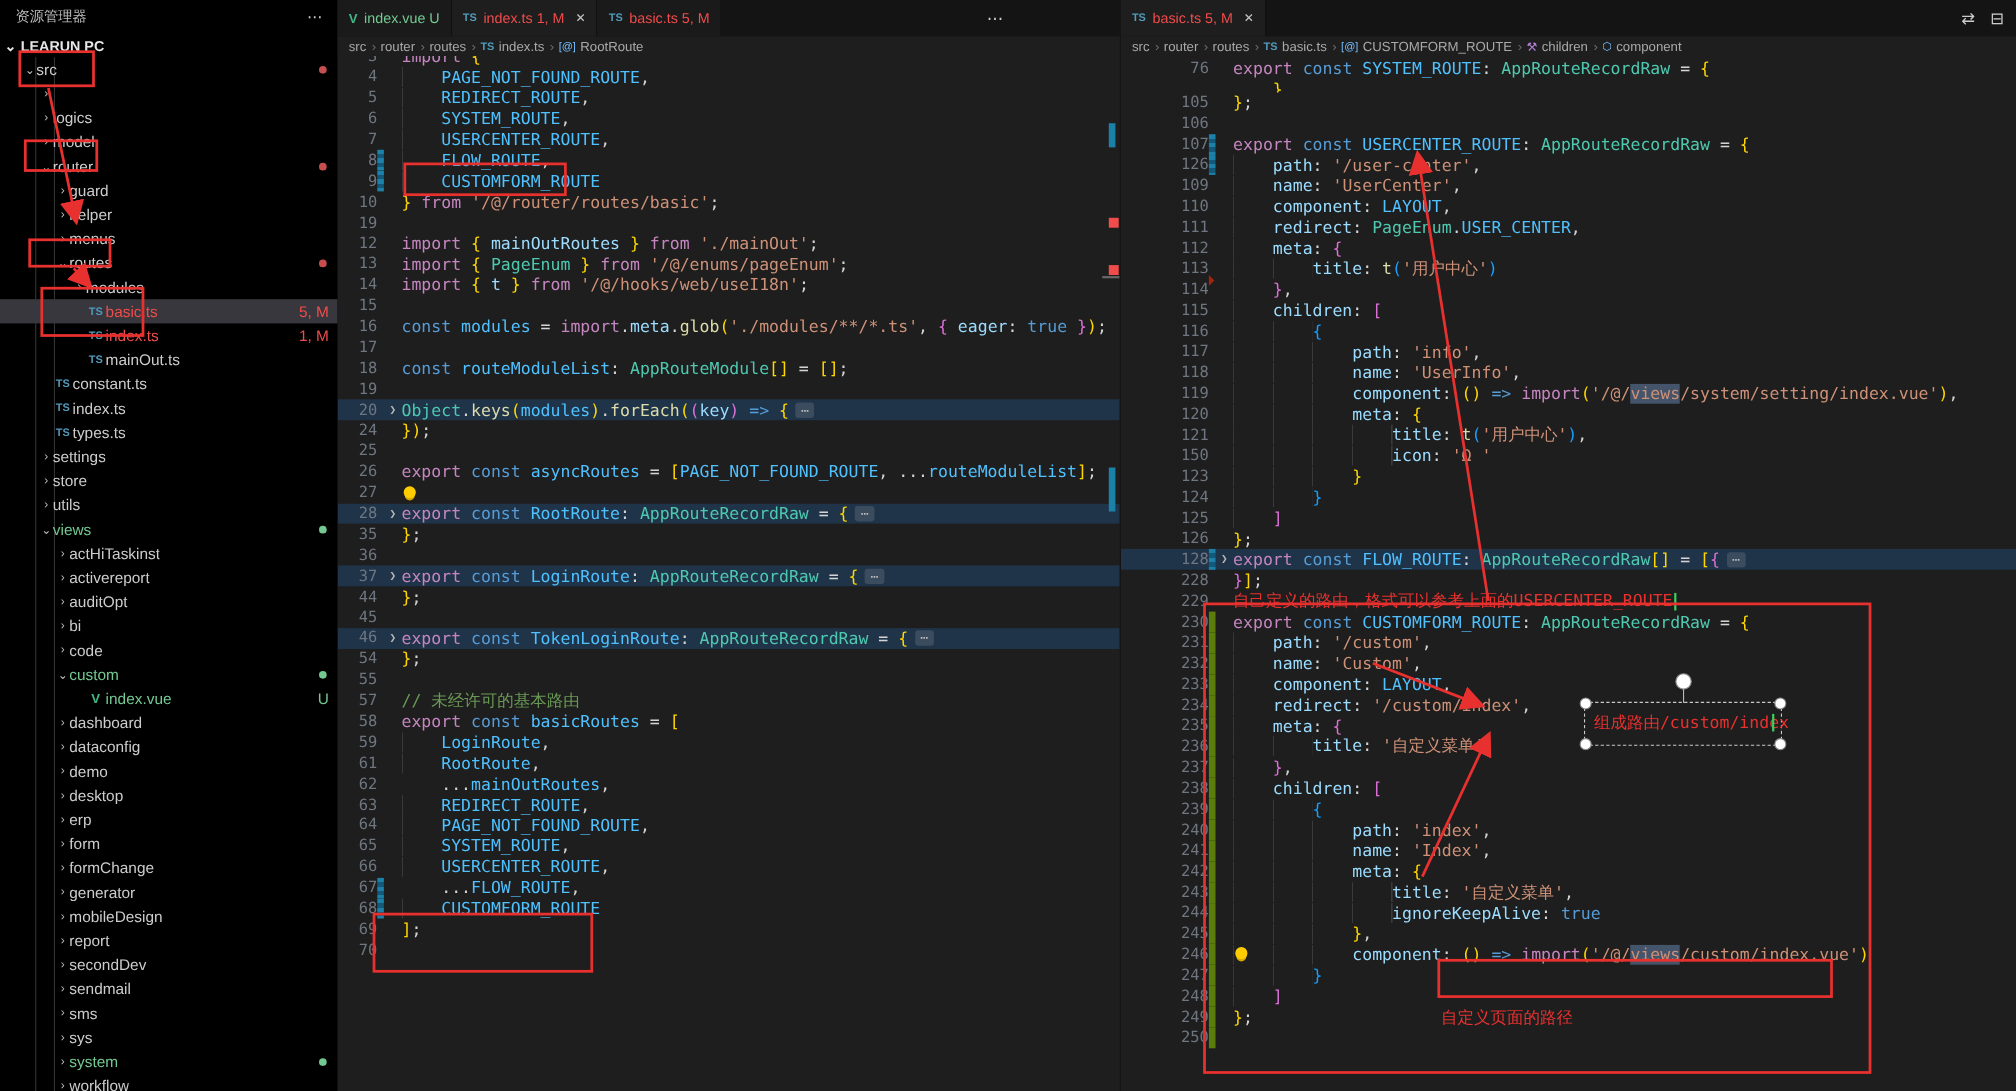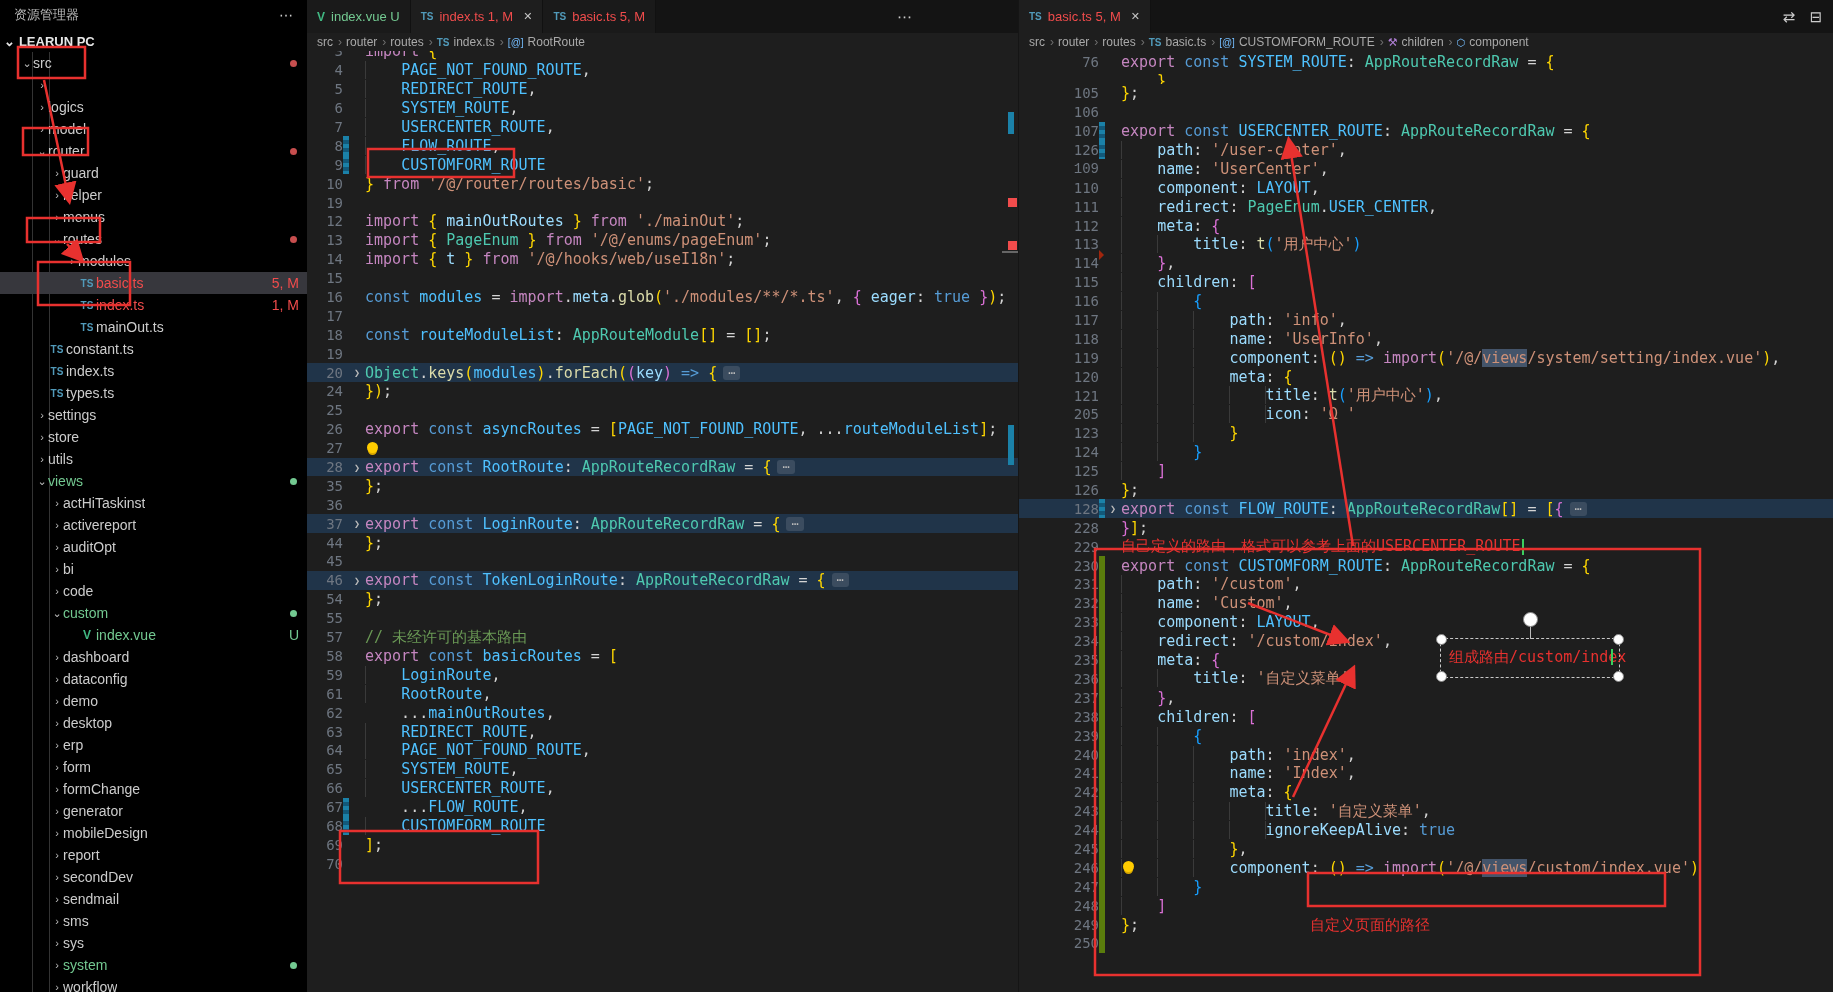--- a/index.html
+++ b/index.html
@@ -413,34 +413,34 @@
           <span>component</span>
         </span>
       </div>
     <div class="code" id="right-code" style="height:941px;padding-top:2px;">
         <div class="cline"><span class="num" style="width: 80px;">76</span><span class="chg"></span><span class="fold"></span><span class="ctext"><span class="k">export</span><span class="p"> </span><span class="c">const</span><span class="p"> </span><span class="C">SYSTEM_ROUTE</span><span class="p">: </span><span class="t">AppRouteRecordRaw</span><span class="p"> = </span><span class="y">{</span></span></div>
         <div class="cline" style="height: 12px; overflow: hidden; align-items: flex-start;"><span class="num" style="width: 80px;"></span><span class="chg"></span><span class="fold"></span><span class="ctext"><span class="y">    }</span></span></div>
         <div class="cline"><span class="num" style="width: 80px;">105</span><span class="chg"></span><span class="fold"></span><span class="ctext"><span class="y">}</span><span class="p">;</span></span></div>
         <div class="cline"><span class="num" style="width: 80px;">106</span><span class="chg"></span><span class="fold"></span><span class="ctext"></span></div>
         <div class="cline"><span class="num" style="width: 80px;">107</span><span class="chg m"></span><span class="fold"></span><span class="ctext"><span class="k">export</span><span class="p"> </span><span class="c">const</span><span class="p"> </span><span class="C">USERCENTER_ROUTE</span><span class="p">: </span><span class="t">AppRouteRecordRaw</span><span class="p"> = </span><span class="y">{</span></span></div>
         <div class="cline"><span class="num" style="width: 80px;">126</span><span class="chg m"></span><span class="fold"></span><span class="ctext"><span class="p ind">    </span><span class="v">path</span><span class="p">: </span><span class="s">'/user-center'</span><span class="p">,</span></span></div>
-        <div class="cline"><span class="num" style="width: 80px; font-family: Liberation Mono, monospace;">109</span><span class="chg"></span><span class="fold"></span><span class="ctext"><span class="p ind">    </span><span class="v">name</span><span class="p">: </span><span class="s">'UserCenter'</span><span class="p">,</span></span></div>
+        <div class="cline"><span class="num" style="width: 80px;">109</span><span class="chg"></span><span class="fold"></span><span class="ctext"><span class="p ind">    </span><span class="v">name</span><span class="p">: </span><span class="s">'UserCenter'</span><span class="p">,</span></span></div>
         <div class="cline"><span class="num" style="width: 80px;">110</span><span class="chg"></span><span class="fold"></span><span class="ctext"><span class="p ind">    </span><span class="v">component</span><span class="p">: </span><span class="C">LAYOUT</span><span class="p">,</span></span></div>
         <div class="cline"><span class="num" style="width: 80px;">111</span><span class="chg"></span><span class="fold"></span><span class="ctext"><span class="p ind">    </span><span class="v">redirect</span><span class="p">: </span><span class="t">PageEnum</span><span class="p">.</span><span class="C">USER_CENTER</span><span class="p">,</span></span></div>
         <div class="cline"><span class="num" style="width: 80px;">112</span><span class="chg"></span><span class="fold"></span><span class="ctext"><span class="p ind">    </span><span class="v">meta</span><span class="p">: </span><span class="u">{</span></span></div>
         <div class="cline"><span class="num" style="width: 80px;">113</span><span class="chg"></span><span class="fold"></span><span class="ctext"><span class="p ind">        </span><span class="v">title</span><span class="p">: </span><span class="f">t</span><span class="b">(</span><span class="s">'用户中心'</span><span class="b">)</span></span></div>
         <div class="cline"><span class="num" style="width: 80px;">114</span><span class="chg d"></span><span class="fold"></span><span class="ctext"><span class="p ind">    </span><span class="u">}</span><span class="p">,</span></span></div>
         <div class="cline"><span class="num" style="width: 80px;">115</span><span class="chg"></span><span class="fold"></span><span class="ctext"><span class="p ind">    </span><span class="v">children</span><span class="p">: </span><span class="u">[</span></span></div>
         <div class="cline"><span class="num" style="width: 80px;">116</span><span class="chg"></span><span class="fold"></span><span class="ctext"><span class="p ind">        </span><span class="b">{</span></span></div>
         <div class="cline"><span class="num" style="width: 80px;">117</span><span class="chg"></span><span class="fold"></span><span class="ctext"><span class="p ind">            </span><span class="v">path</span><span class="p">: </span><span class="s">'info'</span><span class="p">,</span></span></div>
         <div class="cline"><span class="num" style="width: 80px;">118</span><span class="chg"></span><span class="fold"></span><span class="ctext"><span class="p ind">            </span><span class="v">name</span><span class="p">: </span><span class="s">'UserInfo'</span><span class="p">,</span></span></div>
         <div class="cline"><span class="num" style="width: 80px;">119</span><span class="chg"></span><span class="fold"></span><span class="ctext"><span class="p ind">            </span><span class="v">component</span><span class="p">: </span><span class="y">()</span><span class="p"> </span><span class="c">=&gt;</span><span class="p"> </span><span class="k">import</span><span class="y">(</span><span class="s">'/@/</span><span class="w">views</span><span class="s">/system/setting/index.vue'</span><span class="y">)</span><span class="p">,</span></span></div>
         <div class="cline"><span class="num" style="width: 80px;">120</span><span class="chg"></span><span class="fold"></span><span class="ctext"><span class="p ind">            </span><span class="v">meta</span><span class="p">: </span><span class="y">{</span></span></div>
         <div class="cline"><span class="num" style="width: 80px;">121</span><span class="chg"></span><span class="fold"></span><span class="ctext"><span class="p ind">                </span><span class="v">title</span><span class="p">: </span><span class="f">t</span><span class="b">(</span><span class="s">'用户中心'</span><span class="b">)</span><span class="p">,</span></span></div>
-        <div class="cline"><span class="num" style="width: 80px;">205</span><span class="chg"></span><span class="fold"></span><span class="ctext"><span class="p ind">                </span><span class="v">icon</span><span class="p">: </span><span class="s">'Ω '</span></span></div>
+        <div class="cline"><span class="num" style="width: 80px;">150</span><span class="chg"></span><span class="fold"></span><span class="ctext"><span class="p ind">                </span><span class="v">icon</span><span class="p">: </span><span class="s">'Ω '</span></span></div>
         <div class="cline"><span class="num" style="width: 80px;">123</span><span class="chg"></span><span class="fold"></span><span class="ctext"><span class="p ind">            </span><span class="y">}</span></span></div>
         <div class="cline"><span class="num" style="width: 80px;">124</span><span class="chg"></span><span class="fold"></span><span class="ctext"><span class="p ind">        </span><span class="b">}</span></span></div>
         <div class="cline"><span class="num" style="width: 80px;">125</span><span class="chg"></span><span class="fold"></span><span class="ctext"><span class="p ind">    </span><span class="u">]</span></span></div>
         <div class="cline"><span class="num" style="width: 80px;">126</span><span class="chg"></span><span class="fold"></span><span class="ctext"><span class="y">}</span><span class="p">;</span></span></div>
         <div class="cline hl"><span class="num" style="width: 80px;">128</span><span class="chg m"></span><span class="fold">❯</span><span class="ctext"><span class="k">export</span><span class="p"> </span><span class="c">const</span><span class="p"> </span><span class="C">FLOW_ROUTE</span><span class="p">: </span><span class="t">AppRouteRecordRaw</span><span class="y">[]</span><span class="p"> = </span><span class="y">[</span><span class="u">{</span></span><span class="dots">⋯</span></div>
         <div class="cline"><span class="num" style="width: 80px;">228</span><span class="chg"></span><span class="fold"></span><span class="ctext"><span class="u">}</span><span class="y">]</span><span class="p">;</span></span></div>
         <div class="cline"><span class="num" style="width: 80px;">229</span><span class="chg"></span><span class="fold"></span><span class="ctext"><span class="r">自己定义的路由，格式可以参考上面的USERCENTER_ROUTE</span></span><span class="caret"></span></div>
         <div class="cline"><span class="num" style="width: 80px;">230</span><span class="chg a"></span><span class="fold"></span><span class="ctext"><span class="k">export</span><span class="p"> </span><span class="c">const</span><span class="p"> </span><span class="C">CUSTOMFORM_ROUTE</span><span class="p">: </span><span class="t">AppRouteRecordRaw</span><span class="p"> = </span><span class="y">{</span></span></div>
         <div class="cline"><span class="num" style="width: 80px;">231</span><span class="chg a"></span><span class="fold"></span><span class="ctext"><span class="p ind">    </span><span class="v">path</span><span class="p">: </span><span class="s">'/custom'</span><span class="p">,</span></span></div>
         <div class="cline"><span class="num" style="width: 80px;">232</span><span class="chg a"></span><span class="fold"></span><span class="ctext"><span class="p ind">    </span><span class="v">name</span><span class="p">: </span><span class="s">'Custom'</span><span class="p">,</span></span></div>

